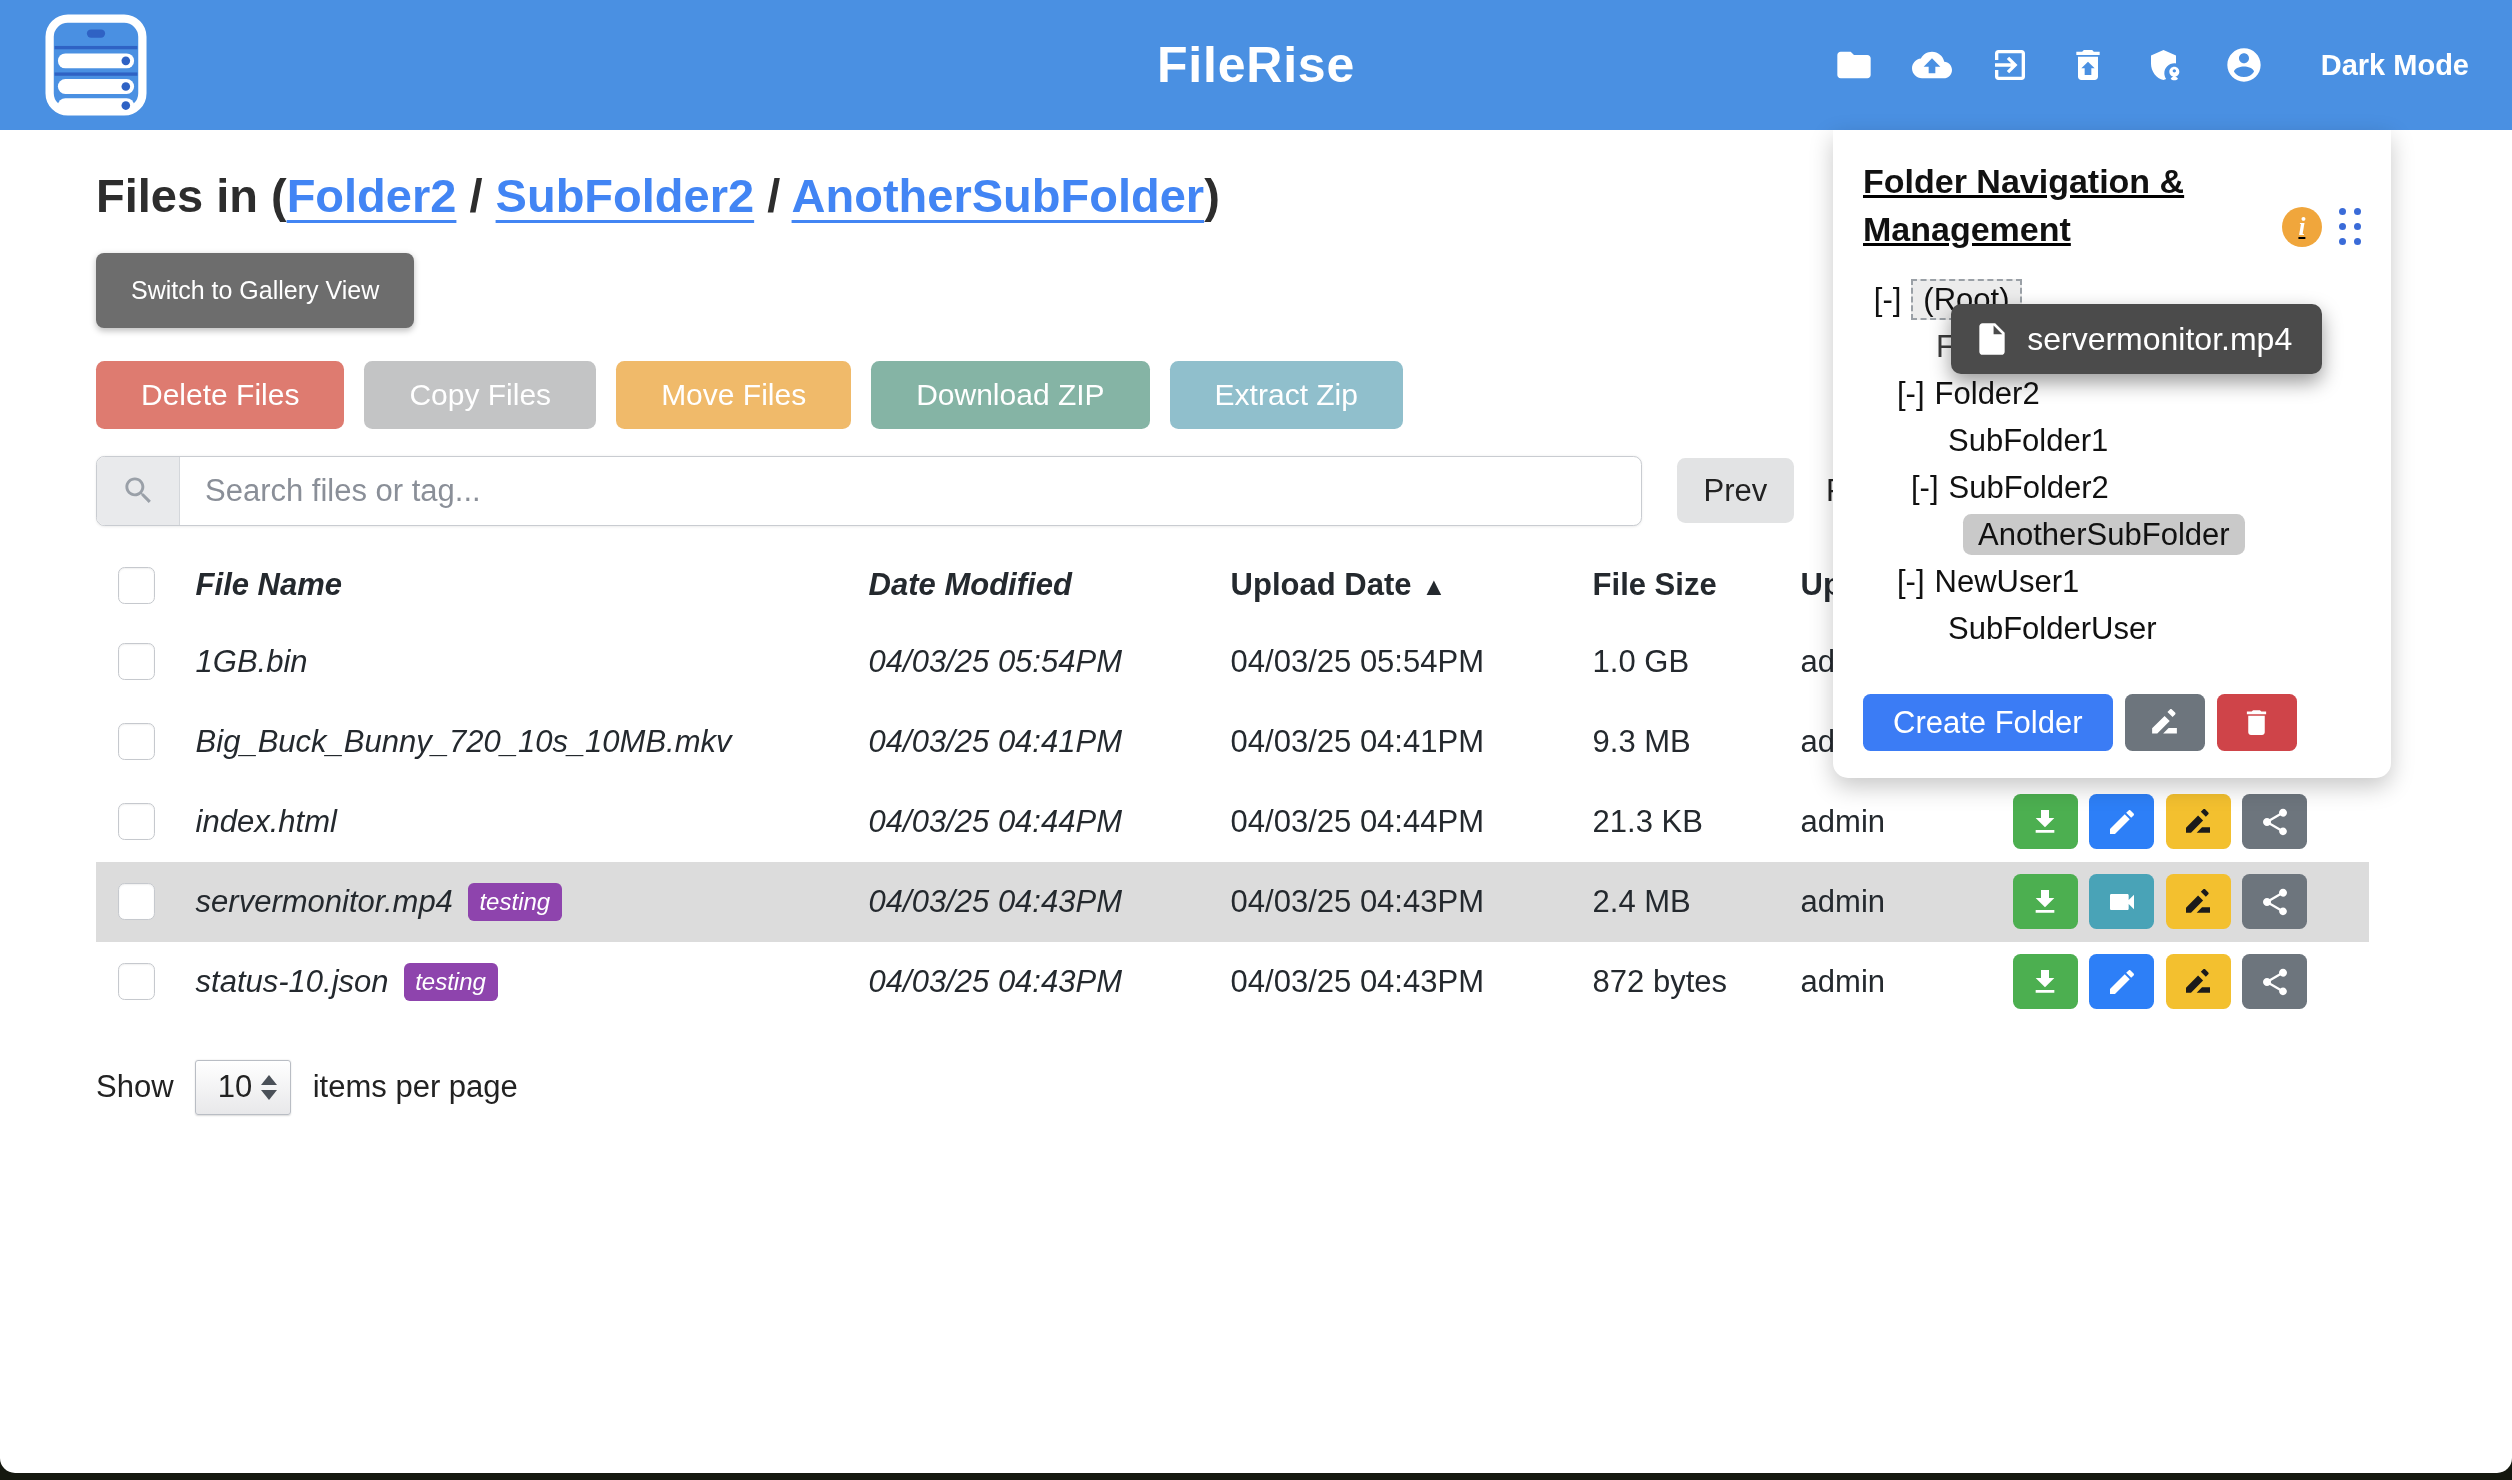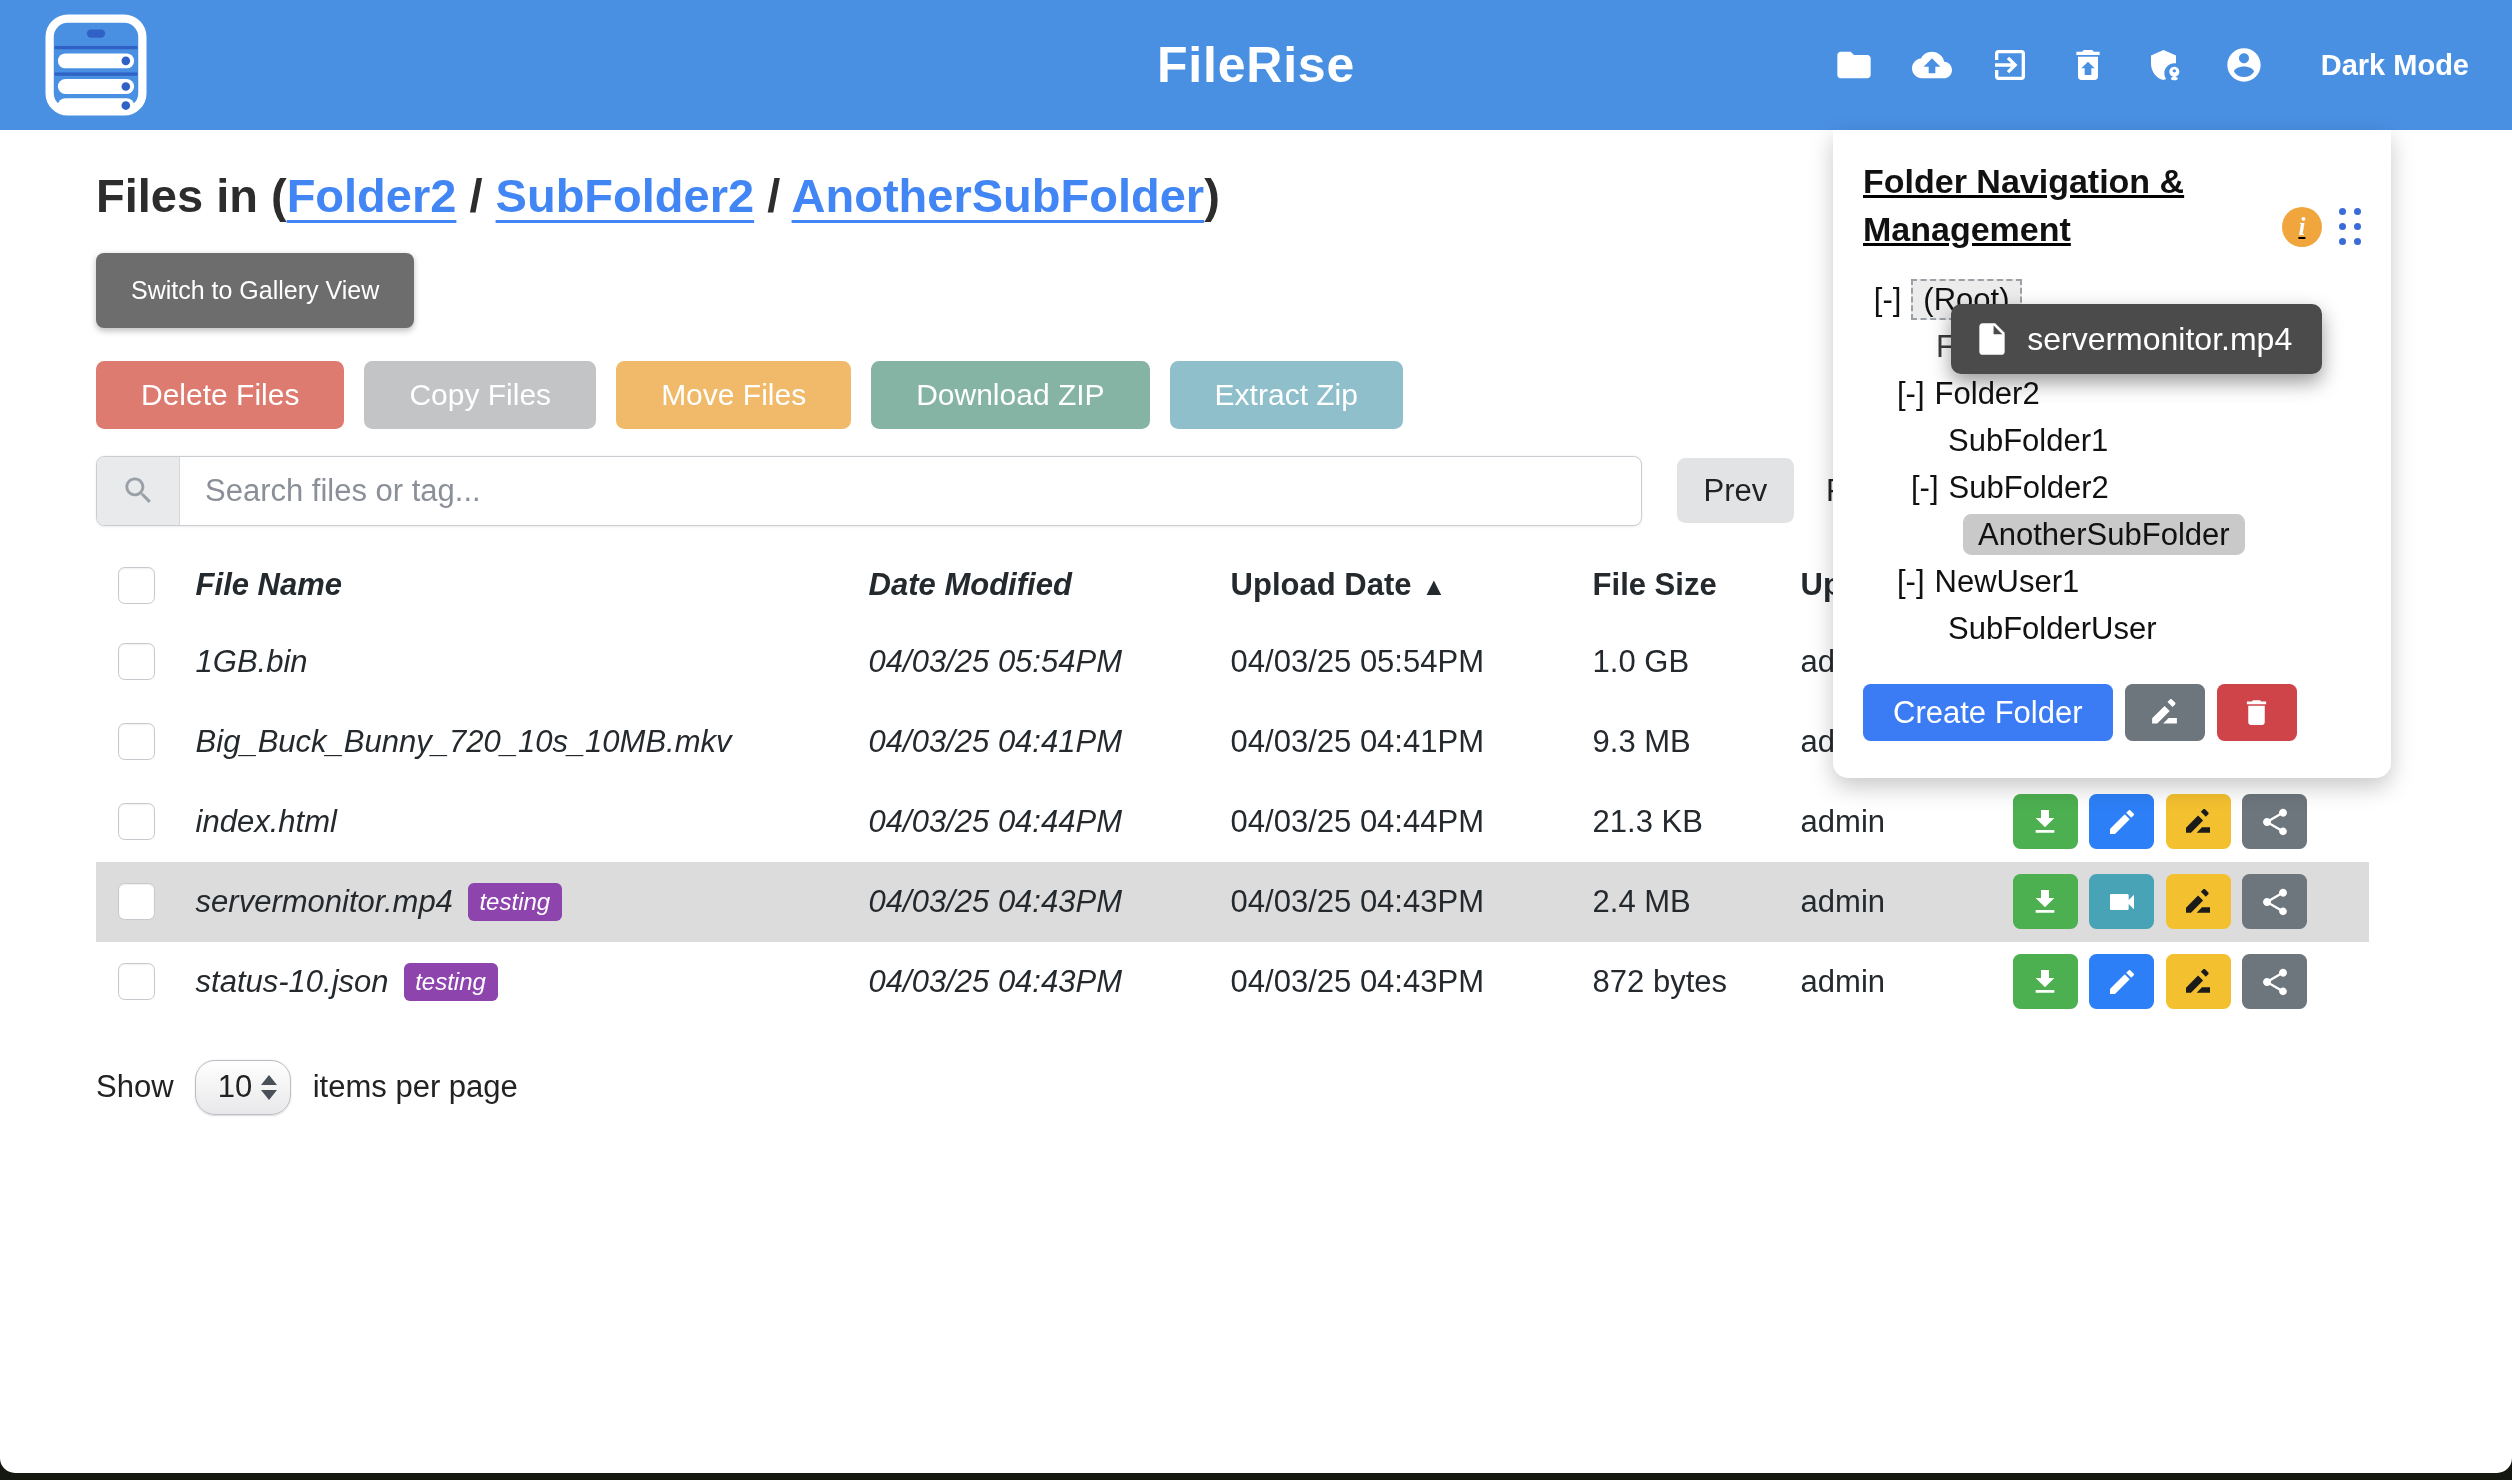--- a/index.html
+++ b/index.html
@@ -59,21 +59,21 @@
   .act-btn { width:65px; height:55px; border-radius:7.5px; display:flex; align-items:center; justify-content:center; cursor:pointer; }
   .act-btn svg { width:32px; height:32px; fill:#fff; }
   .act-green { background:#4caf50; }
   .act-blue { background:#2d7ff7; }
   .act-teal { background:#49a3b7; }
   .act-yellow { background:#f3c02f; }
   .act-yellow svg { fill:#1b1b1b; }
   .act-gray { background:#6d757d; }
 
   .per-page { margin-top:38px; display:flex; align-items:center; gap:21.6px; font-size:31px; color:#222; }
-  .pp-select { width:96px; height:55px; border:0.8px solid #b9bdc4; border-radius:20px; background:linear-gradient(#ffffff,#e8e8ea); display:flex; align-items:center; padding:0 13.3px 0 21.6px; cursor:pointer; box-shadow:0 0.8px 1.7px rgba(0,0,0,.15); }
+  .pp-select { width:96px; height:55px; border:0.8px solid #b9bdc4; border-radius:3px; background:linear-gradient(#ffffff,#e8e8ea); display:flex; align-items:center; padding:0 13.3px 0 21.6px; cursor:pointer; box-shadow:0 0.8px 1.7px rgba(0,0,0,.15); }
   .pp-value { font-size:31px; color:#222; flex:1; }
   .pp-arrows { display:flex; flex-direction:column; gap:5px; }
   .pp-arrows i { display:block; width:0; height:0; border-left:8.3px solid transparent; border-right:8.3px solid transparent; }
   .pp-arrows .up { border-bottom:10.8px solid #4a5058; }
   .pp-arrows .down { border-top:10.8px solid #4a5058; }
 
   
   .folder-panel { position:absolute; left:1833px; top:130px; width:558px; height:648px; background:#fff; border-radius:0 0 15px 15px; box-shadow:0 8.3px 23px rgba(0,0,0,.22); z-index:10; padding:28px 30px; }
   .panel-head { display:flex; align-items:center;text-decoration:underline; }
   .panel-title { width:416px; font-size:34px; font-weight:700; color:#111; line-height:1.4; }
@@ -88,21 +88,21 @@
   .ind-root { padding-left:10.8px; }
   .ind-l1e { padding-left:34px; }
   .ind-l1 { padding-left:73px; }
   .ind-l2e { padding-left:48px; }
   .ind-l2 { padding-left:85px; }
   .ind-l3 { padding-left:100px; }
   .drop-target { border:2.5px dashed #9aa0a6; background:#ececec; padding:0.8px 10px; }
   .tree-selected { background:#c9c9c9; border-radius:8.3px; padding:2.5px 15px; }
   .tree-faded { color:#3c3c3c; }
 
-  .panel-btns { margin-top:32px; display:flex; gap:12px;text-align:right; }
+  .panel-btns { margin-top:42px; display:flex; gap:12px;text-align:right; }
   .create-btn { background:#3b7cf5; color:#fff; font-size:31px; height:57px; padding:0 30px; display:flex; align-items:center; border-radius:7.5px; cursor:pointer; }
   .icon-btn { width:80px; height:57px; border-radius:7.5px; display:flex; align-items:center; justify-content:center; cursor:pointer; }
   .icon-btn svg { width:33px; height:33px; fill:#fff; }
   .ib-gray { background:#6d757d; }
   .ib-red { background:#cf4449; }
 
   
   .drag-ghost { position:absolute; left:1951px; top:304px; z-index:30; height:70px; background:#4b4b4b; border-radius:10px; display:flex; align-items:center; gap:16.6px; padding:0 30px 0 21.6px; box-shadow:0 8.3px 20px rgba(0,0,0,.4); }
   .drag-ghost svg { width:38px; height:38px; fill:#fff; }
   .drag-ghost span { color:#fff; font-size:32px; }

